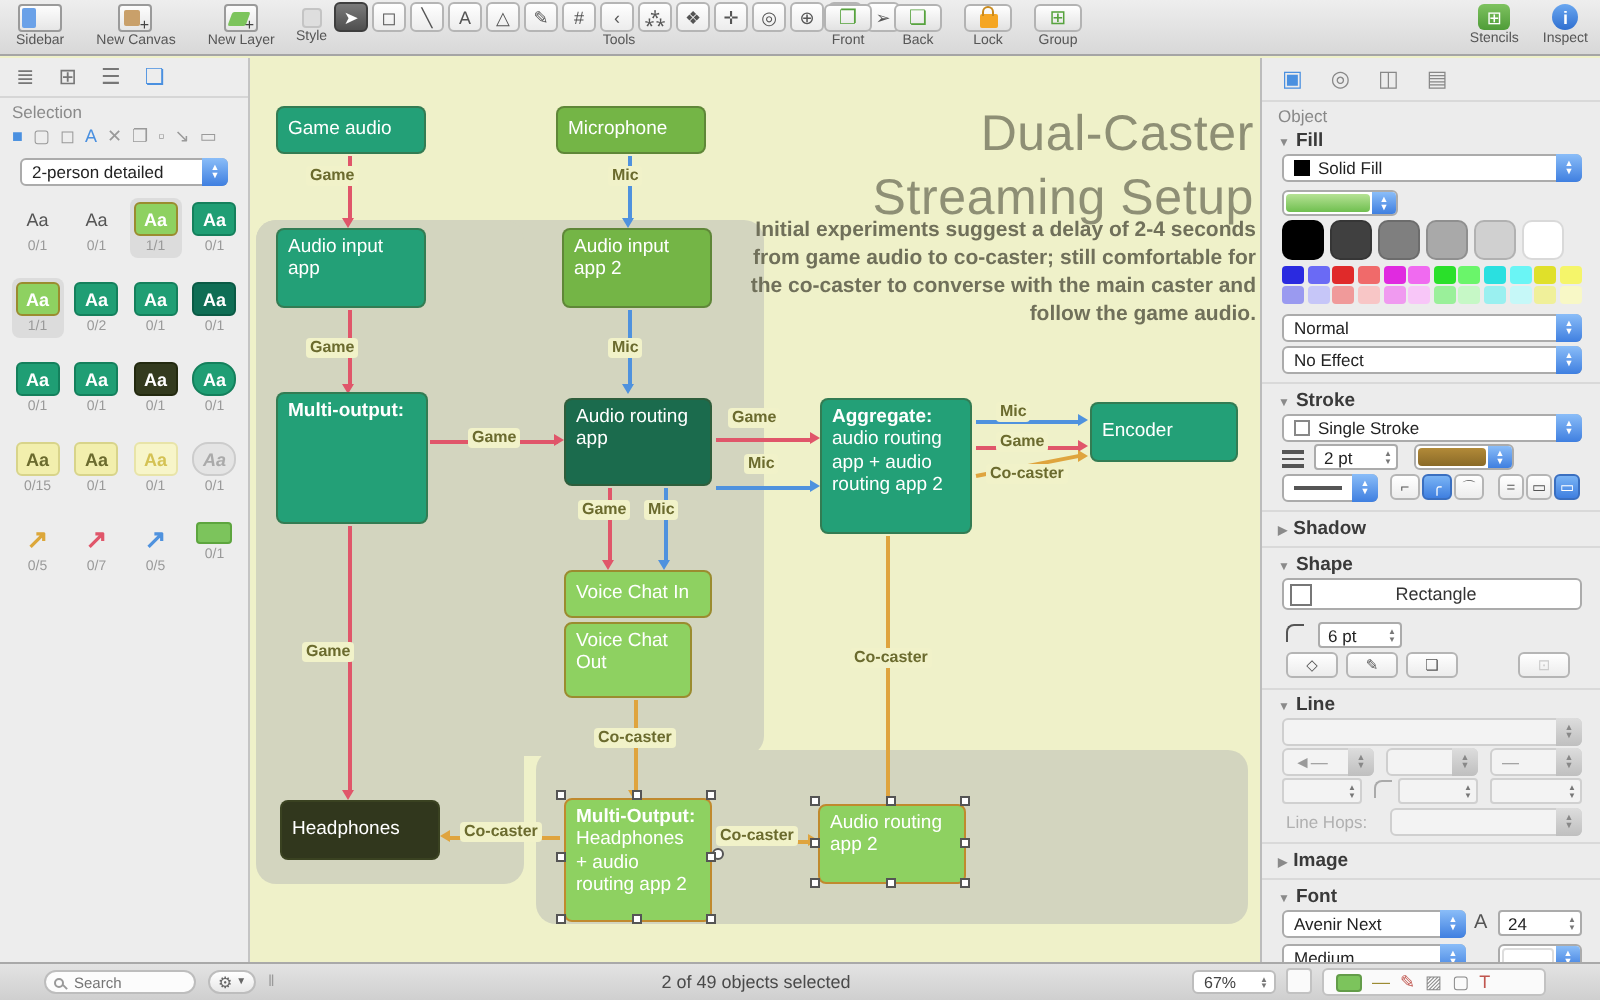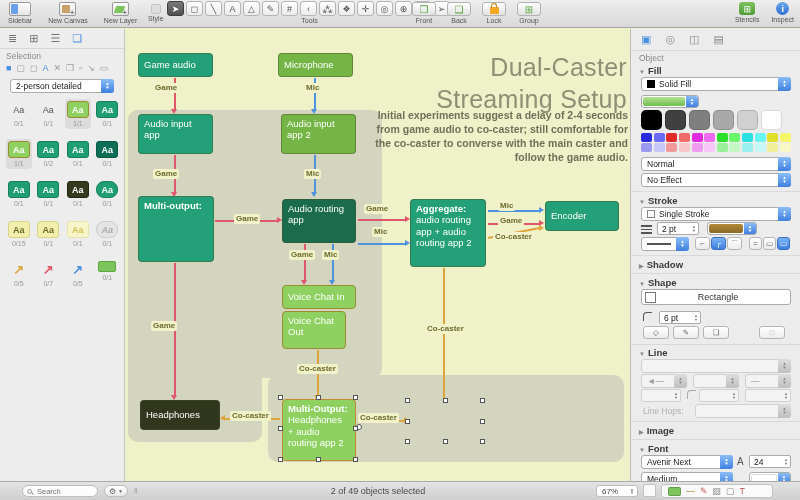--- a/index.html
+++ b/index.html
@@ -399,20 +399,21 @@
       </div>
     <div class="node lgreen" style="left:156px;top:282px;width:64px;height:38px"><span>Voice Chat Out</span></div>
     <div class="node teal" style="left:284px;top:170px;width:76px;height:68px"><b>Aggregate:</b><span>audio routing app + audio routing app 2</span></div>
     <div class="node teal c1" style="left:419px;top:172px;width:74px;height:30px">
         <span>Encoder</span>
       </div>
     <div class="node olive c1" style="left:14px;top:371px;width:80px;height:30px">
         <span>Headphones</span>
       </div>
     <div class="node lgreen selbox" style="left:156px;top:370px;width:74px;height:62px"><b>Multi-Output:</b><span>Headphones + audio routing app 2</span></div>
+    <div class="node lgreen selbox" style="left:283px;top:373px;width:74px;height:40px"><span>Audio routing app 2</span></div>
     <div class="hdc" style="left:230px;top:395px"></div>
   <div class="hd" style="left: 152px; top: 366px;"></div>
       <div class="hd" style="left: 190px; top: 366px;"></div>
       <div class="hd" style="left: 227px; top: 366px;"></div>
       <div class="hd" style="left: 152px; top: 397px;"></div>
       <div class="hd" style="left: 227px; top: 397px;"></div>
       <div class="hd" style="left: 152px; top: 428px;"></div>
       <div class="hd" style="left: 190px; top: 428px;"></div>
       <div class="hd" style="left: 227px; top: 428px;"></div>
       <div class="hd" style="left: 279px; top: 369px;"></div>

